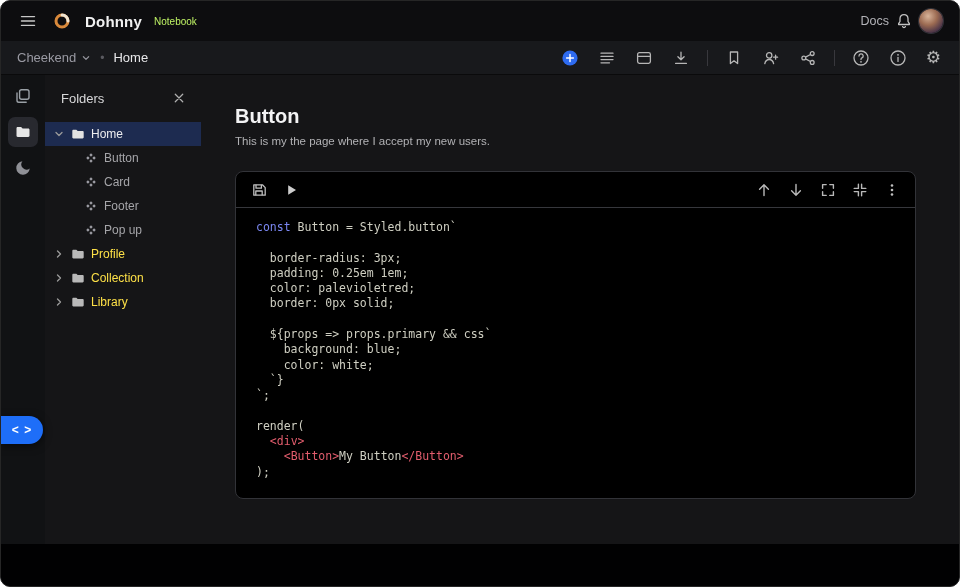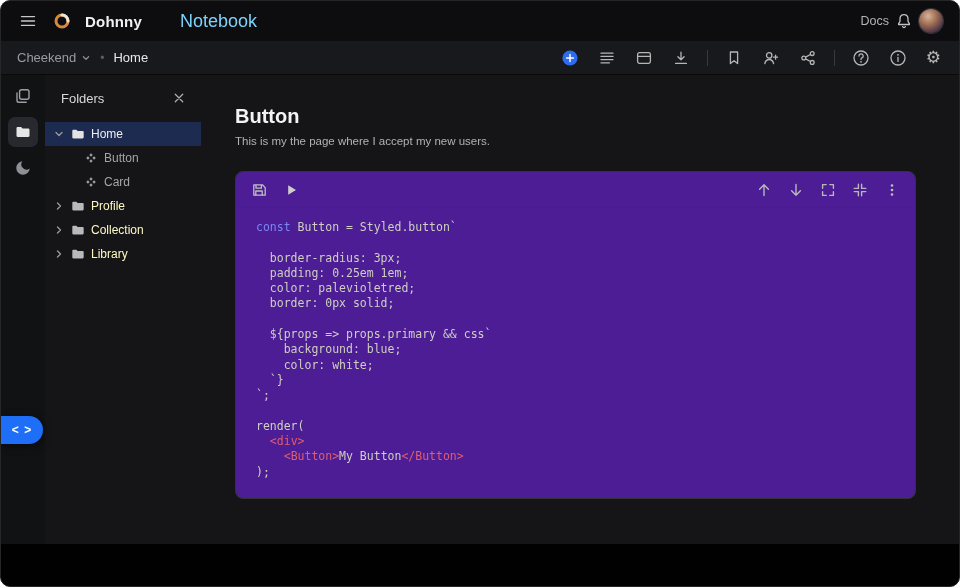--- a/index.html
+++ b/index.html
@@ -5,21 +5,21 @@
   * { margin:0; padding:0; box-sizing:border-box; }
   html,body { background:#ffffff; font-family:"Liberation Sans", sans-serif; }
   .window {
     position:relative; width:960px; height:587px; border-radius:10px; overflow:hidden;
     background:#141416; border:1px solid #262626; display:flex; flex-direction:column;
   }
   
   .topbar { height:40px; background:#0d0d0f; display:flex; align-items:center; padding:0 16px; flex:0 0 auto; }
   .topbar .left { display:flex; align-items:center; gap:12px; }
   .brand { color:#f1f1f1; font-size:15px; font-weight:700; letter-spacing:.2px; }
-  .app-name { color:#7dd3fc; font-size:18px; margin-left:26px; }
+  .app-name { color:#bef264; font-size:10px; }
   .topbar .right { margin-left:auto; display:flex; align-items:center; gap:4px; }
   .docs { color:#b3b3b8; font-size:12.5px; cursor:pointer; }
   .avatar { width:24px; height:24px; border-radius:50%; cursor:pointer;
     background:radial-gradient(circle at 38% 30%, #d8b49a 0%, #9c6b52 40%, #4a3448 75%, #241c2b 100%);
     box-shadow:0 0 0 1px #33333a; }
   .icon-btn { display:inline-flex; align-items:center; justify-content:center; cursor:pointer; padding:2px; }
   
   .toolbar { height:34px; background:#18191c; border-bottom:1px solid #0a0a0b; display:flex; align-items:center; padding:0 16px; flex:0 0 auto;gap:47px; }
   .crumbs { display:flex; align-items:center; gap:9px; }
   .ws-name { color:#9a9aa3; font-size:13px; cursor:pointer; display:inline-flex; align-items:center; gap:5px; }
@@ -29,30 +29,30 @@
   .vdiv { width:1px; height:16px; background:#38383d; }
   .gear-glyph { font-size:17px; color:#b6b6b6; line-height:1; }
   
   .body { flex:1 1 auto; display:flex; min-height:0; background:#151517; }
   .rail { width:44px; background:#111214; display:flex; flex-direction:column; align-items:center; padding-top:10px; gap:10px; flex:0 0 auto; }
   .rail-active { width:30px; height:30px; border-radius:7px; background:#28292f; display:flex; align-items:center; justify-content:center; cursor:pointer; }
   .sidebar { width:156px; background:#151517; display:flex; flex-direction:column; flex:0 0 auto; }
   .sidebar-header { display:flex; align-items:center; justify-content:space-between; padding:13px 12px 10px 16px; }
   .sidebar-title { color:#d8d8da; font-size:13px; }
   .tree { margin-top:4px; }
-  .tree-row { display:flex; align-items:center; height:24px; font-size:12px; color:#fef9c3; cursor:pointer; }
+  .tree-row { display:flex; align-items:center; height:24px; font-size:12px; color:#fde047; cursor:pointer; }
   .tree-row.parent { padding-left:8px; gap:6px; }
   .tree-row.child { padding-left:40px; gap:7px; color:#a5a5a9; }
   .tree-row.active { background:#1d2b50; color:#ededef; }
   .tree-label { white-space:nowrap; }
   
   main { flex:1 1 auto; padding:30px 43px 0 34px; overflow:hidden; }
   .page-title { color:#f3f3f4; font-size:20px; font-weight:700; }
   .page-subtitle { margin-top:7px; color:#b2b2b5; font-size:11.5px; }
-  .editor { margin-top:24px; background:#4c1d95; border:1px solid #323338; border-radius:8px; overflow:hidden; }
+  .editor { margin-top:24px; background:#000000; border:1px solid #323338; border-radius:8px; overflow:hidden; }
   .editor-toolbar { height:36px; display:flex; align-items:center; gap:10px; padding:0 12px; border-bottom:1px solid #36373c; }
   .editor-toolbar .spacer { flex:1; }
   .code { padding:12px 16px 18px 20px; font-family:"DejaVu Sans Mono", monospace; font-size:11.5px; cursor:text; }
   .code-line { white-space:pre; line-height:15.3px; min-height:15.3px; }
   .tk-kw { color:#7b87f2; }
   .tk-p { color:#cfcfc2; }
   .tk-tag { color:#e25d6d; }
   
   .bottom-strip { height:42px; background:#010102; flex:0 0 auto; }
   .float-code-btn { position:absolute; left:0; top:415px; width:42px; height:28px; background:#1e6ef8;
@@ -214,20 +214,32 @@
             <svg width="12" height="12" viewBox="0 0 16 16">
               <path d="M8 1.6l2.3 2.3L8 6.2 5.7 3.9zM3.9 5.7l2.3 2.3-2.3 2.3L1.6 8zM12.1 5.7L14.4 8l-2.3 2.3L9.8 8zM8 9.8l2.3 2.3L8 14.4l-2.3-2.3z" fill="#9c9ca4"></path>
             </svg>
             <span class="tree-label">Button</span>
           </div>
           <div class="tree-row child">
             <svg width="12" height="12" viewBox="0 0 16 16">
               <path d="M8 1.6l2.3 2.3L8 6.2 5.7 3.9zM3.9 5.7l2.3 2.3-2.3 2.3L1.6 8zM12.1 5.7L14.4 8l-2.3 2.3L9.8 8zM8 9.8l2.3 2.3L8 14.4l-2.3-2.3z" fill="#9c9ca4"></path>
             </svg>
             <span class="tree-label">Card</span>
+          </div>
+          <div class="tree-row child">
+            <svg width="12" height="12" viewBox="0 0 16 16">
+              <path d="M8 1.6l2.3 2.3L8 6.2 5.7 3.9zM3.9 5.7l2.3 2.3-2.3 2.3L1.6 8zM12.1 5.7L14.4 8l-2.3 2.3L9.8 8zM8 9.8l2.3 2.3L8 14.4l-2.3-2.3z" fill="#9c9ca4"></path>
+            </svg>
+            <span class="tree-label">Footer</span>
+          </div>
+          <div class="tree-row child">
+            <svg width="12" height="12" viewBox="0 0 16 16">
+              <path d="M8 1.6l2.3 2.3L8 6.2 5.7 3.9zM3.9 5.7l2.3 2.3-2.3 2.3L1.6 8zM12.1 5.7L14.4 8l-2.3 2.3L9.8 8zM8 9.8l2.3 2.3L8 14.4l-2.3-2.3z" fill="#9c9ca4"></path>
+            </svg>
+            <span class="tree-label">Pop up</span>
           </div>
           <div class="tree-row parent">
             <svg width="12" height="12" viewBox="0 0 12 12">
               <path d="M4.5 3l3 3-3 3" fill="none" stroke="#9b9b9b" stroke-width="1.3" stroke-linecap="round" stroke-linejoin="round"></path>
             </svg>
             <svg width="14" height="14" viewBox="0 0 16 16">
               <path d="M1.5 4.2c0-.7.6-1.2 1.2-1.2h3.4l1.5 1.6h5.7c.7 0 1.2.6 1.2 1.2v6c0 .7-.6 1.2-1.2 1.2H2.7c-.7 0-1.2-.6-1.2-1.2z" fill="#b9b9b9"></path>
             </svg>
             <span class="tree-label">Profile</span>
           </div>

